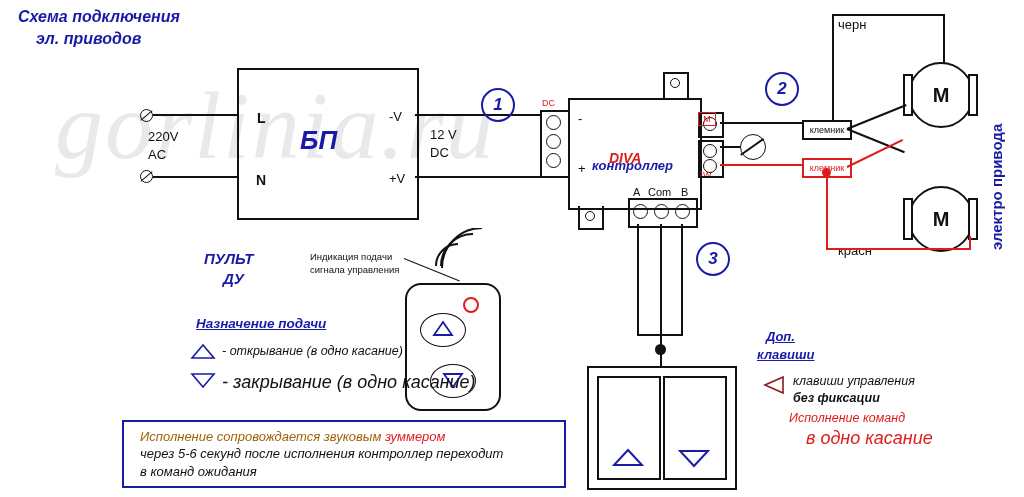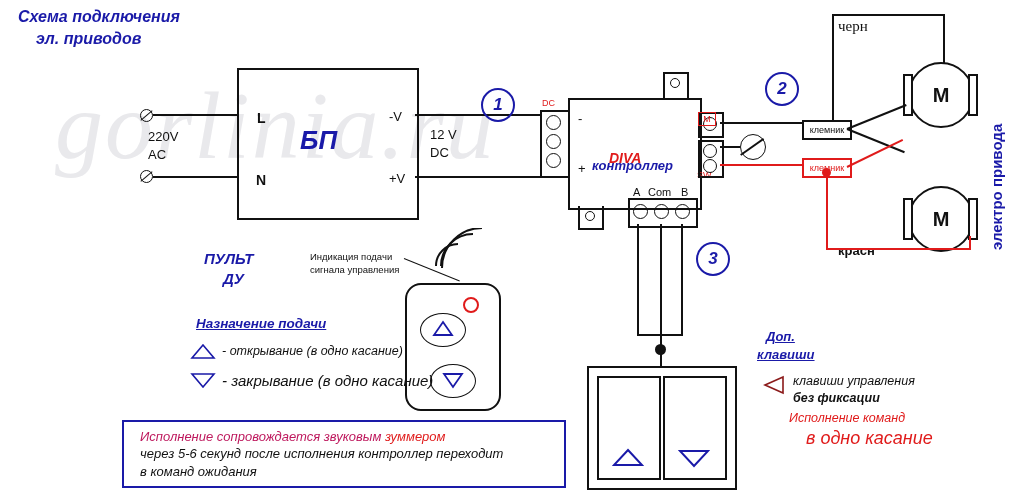--- a/index.html
+++ b/index.html
@@ -104,22 +104,22 @@
   <div class="line" style="left:903px;top:74px;width:6px;height:38px;background:#fff;border:2px solid #111;"></div>
   <div class="line" style="left:968px;top:74px;width:6px;height:38px;background:#fff;border:2px solid #111;"></div>
   <div class="line" style="left:903px;top:198px;width:6px;height:38px;background:#fff;border:2px solid #111;"></div>
   <div class="line" style="left:968px;top:198px;width:6px;height:38px;background:#fff;border:2px solid #111;"></div>
 
   <div class="vert-text" style="left:988px;top:40px;height:210px;">электро привода</div>
 
   <div class="term" style="left:802px;top:120px;width:46px;height:16px;">клемник</div>
   <div class="termred" style="left:802px;top:158px;width:46px;height:16px;">клемник</div>
 
-  <div class="txt black" style="left:838px;top:18px;font-size:15px;font-family:Liberation Serif, serif;">черн</div>
-  <div class="txt black" style="left:838px;top:244px;font-size:13px;font-weight:bold;">красн</div>
+  <div class="txt black" style="left:838px;top:18px;font-size:13px;">черн</div>
+  <div class="txt black" style="left:838px;top:244px;font-size:13px;">красн</div>
 
   <div class="circ" style="left:740px;top:134px;width:24px;height:24px;border:1.5px solid #111;"></div>
   <div class="line" style="left:738px;top:146px;width:28px;height:1.5px;transform:rotate(-35deg);"></div>
   <div class="line" style="left:720px;top:146px;width:20px;height:1.5px;"></div>
 
   <div class="line" style="left:832px;top:14px;width:112px;height:2px;"></div>
   <div class="line" style="left:943px;top:14px;width:2px;height:50px;"></div>
   <div class="line" style="left:832px;top:14px;width:2px;height:108px;"></div>
   <div class="line" style="left:720px;top:122px;width:84px;height:2px;"></div>
   <div class="line" style="left:847px;top:128px;width:62px;height:2px;transform:rotate(22deg);transform-origin:left center;"></div>
@@ -174,32 +174,32 @@
   </svg>
 
   <div class="txt blue bold ital underline" style="left:196px;top:316px;font-size:13.5px;">Назначение подачи</div>
   <svg class="abs" style="left:190px;top:344px;" width="26" height="16">
     <polygon points="13,1 24,14 2,14" fill="none" stroke="#1a1aa8" stroke-width="1.6"></polygon>
   </svg>
   <div class="txt black ital" style="left:222px;top:344px;font-size:12.5px;">- открывание (в одно касание)</div>
   <svg class="abs" style="left:190px;top:372px;" width="26" height="16">
     <polygon points="2,2 24,2 13,15" fill="none" stroke="#1a1aa8" stroke-width="1.6"></polygon>
   </svg>
-  <div class="txt black ital" style="left:222px;top:372px;font-size:15px;">- закрывание (в одно касание)</div>
+  <div class="txt black ital" style="left:222px;top:372px;font-size:18px;">- закрывание (в одно касание)</div>
 
   <div class="txt blue bold ital underline" style="left:766px;top:330px;font-size:13px;">Доп.</div>
   <div class="txt blue bold ital underline" style="left:757px;top:348px;font-size:13px;">клавиши</div>
   <svg class="abs" style="left:763px;top:375px;" width="22" height="20">
     <polygon points="2,10 20,2 20,18" fill="none" stroke="#8b1a1a" stroke-width="1.6"></polygon>
   </svg>
   <div class="txt black ital" style="left:793px;top:374px;font-size:12.5px;">клавиши управления</div>
   <div class="txt black ital bold" style="left:793px;top:391px;font-size:12.5px;">без фиксации</div>
   <div class="txt red ital" style="left:789px;top:411px;font-size:12.5px;">Исполнение команд</div>
   <div class="txt red ital" style="left:806px;top:428px;font-size:18px;">в одно касание</div>
 
   <div class="boxblue" style="left:122px;top:420px;width:440px;height:64px;"></div>
   <div class="abs" style="left:140px;top:427px;width:410px;">
-    <span class="ital" style="font-size:13px;color:#be185d;">Исполнение сопровождается звуковым </span><span class="ital" style="font-size:13px;color:#e01b1b;">зуммером</span>
+    <span class="ital" style="font-size:13px;color:#a16207;">Исполнение сопровождается звуковым </span><span class="ital" style="font-size:13px;color:#e01b1b;">зуммером</span>
   </div>
   <div class="txt black ital" style="left:140px;top:447px;font-size:13px;">через 5-6 секунд после исполнения контроллер переходит</div>
   <div class="txt black ital" style="left:140px;top:465px;font-size:13px;">в команд ожидания</div>
 
 </div>
 
 </body></html>

